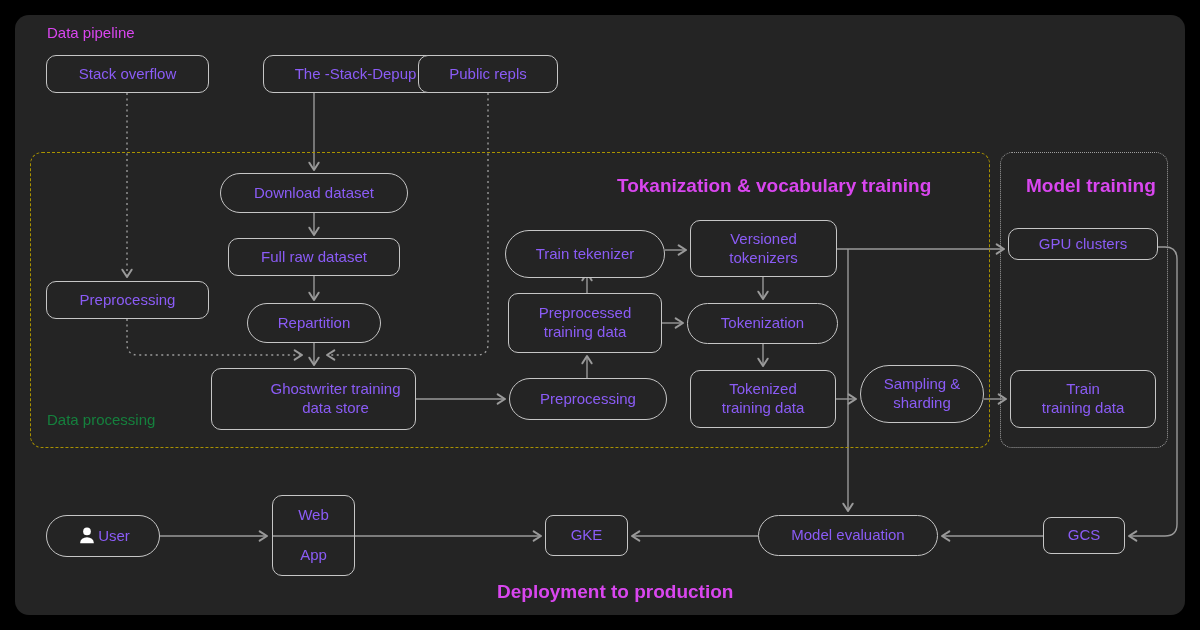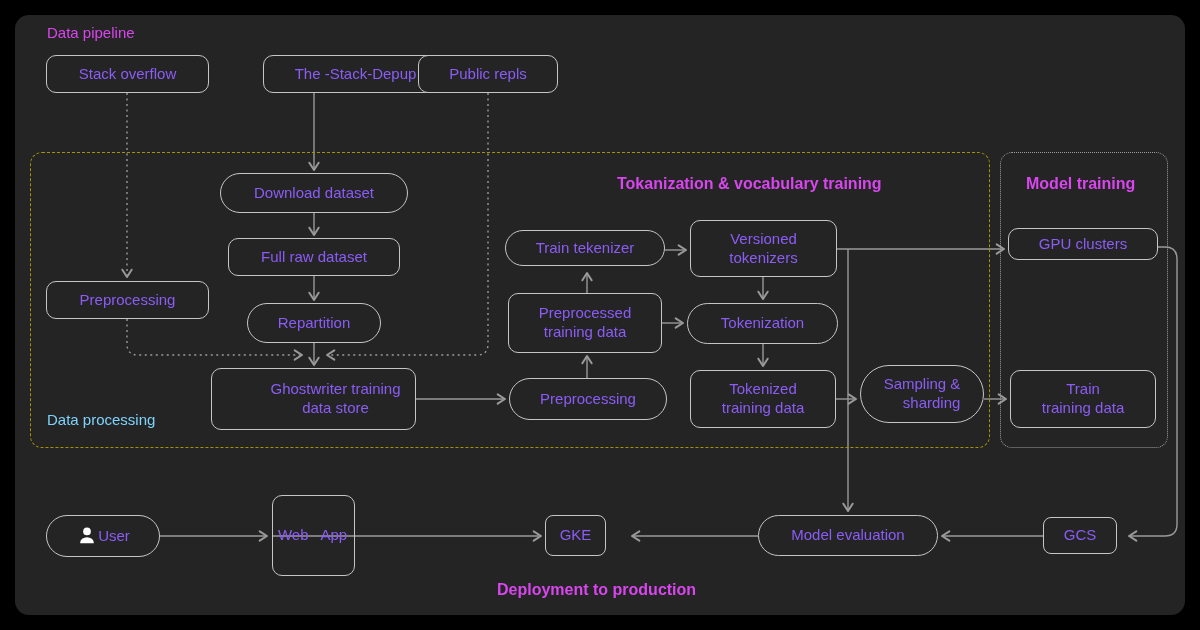--- a/index.html
+++ b/index.html
@@ -14,28 +14,28 @@
   .lines{position:absolute;left:0;top:0;width:1200px;height:630px;z-index:1;}
   .region{position:absolute;border-radius:12px;z-index:2;pointer-events:none;}
   .region.yellow{border:1px dashed #a99200;}
   .region.gray{border:1px dotted #9f9f9f;}
   .node{
     position:absolute;z-index:3;box-sizing:border-box;
     border:1px solid #c6c6c6;background:#242424;color:#8b5cf6;
     display:flex;align-items:center;justify-content:center;text-align:center;
     font-size:15px;line-height:1.26;white-space:pre-line;border-radius:10px;
   }
-  .node.pill{border-radius:999px;text-align:right;}
+  .node.pill{border-radius:999px;}
   .node.r8{border-radius:8px;}
   .node.clear{background:transparent;}
   .label{position:absolute;z-index:4;color:#d946ef;font-size:15px;}
-  .label.bold{font-weight:700;font-size:16px;}
+  .label.bold{font-weight:700;font-size:19px;}
   .label.med{font-weight:500;}
-  .label.yellow{color:#7dd3fc;font-weight:500;}
-  .duo{flex-direction:row;padding:0;}
+  .label.yellow{color:#15803d;font-weight:500;}
+  .duo{flex-direction:column;padding:0;}
   .duo span{flex:1;display:flex;align-items:center;justify-content:center;width:100%;}
   .usernode{}
   .usernode svg{display:block;}
 </style>
 </head>
 <body>
 
 <div class="panel"></div>
 
 <svg class="lines" width="1200" height="630" viewBox="0 0 1200 630">
@@ -91,21 +91,21 @@
 <div class="node pill" style="left:220px;top:173px;width:188px;height:40px;">Download dataset</div>
 <div class="node" style="left:228px;top:238px;width:172px;height:38px;">Full raw dataset</div>
 <div class="node pill" style="left:247px;top:303px;width:134px;height:40px;">Repartition</div>
 <div class="node" style="left:46px;top:281px;width:163px;height:38px;">Preprocessing</div>
 <div class="node" style="left:211px;top:368px;width:205px;height:62px;padding-left:44px;">Ghostwriter training
 data store</div>
 
 <div class="node pill" style="left:509px;top:378px;width:158px;height:42px;">Preprocessing</div>
 <div class="node" style="left:508px;top:293px;width:154px;height:60px;">Preprocessed
 training data</div>
-<div class="node pill" style="left:505px;top:230px;width:160px;height:36px;">Train tekenizer</div>
+<div class="node pill" style="left:505px;top:230px;width:160px;height:48px;">Train tekenizer</div>
 <div class="node" style="left:690px;top:220px;width:147px;height:57px;">Versioned
 tokenizers</div>
 <div class="node pill" style="left:687px;top:303px;width:151px;height:41px;">Tokenization</div>
 <div class="node" style="left:690px;top:370px;width:146px;height:58px;">Tokenized
 training data</div>
 <div class="node pill" style="left:860px;top:365px;width:124px;height:58px;">Sampling &amp;
 sharding</div>
 
 <div class="node" style="left:1008px;top:228px;width:150px;height:32px;">GPU clusters</div>
 <div class="node" style="left:1010px;top:370px;width:146px;height:58px;">Train
@@ -117,15 +117,15 @@
     <path d="M4.6,20 v-0.8 a7.4,5.8 0 0 1 14.8,0 V20 z" fill="#ffffff"></path>
   </svg>
   <span>User</span>
 </div>
 
 <div class="node clear duo" style="left:272px;top:495px;width:83px;height:81px;">
   <span>Web</span>
   <span>App</span>
 </div>
 
-<div class="node r8" style="left:545px;top:515px;width:61px;height:41px;">GKE</div>
+<div class="node r8" style="left:545px;top:515px;width:83px;height:41px;">GKE</div>
 <div class="node pill" style="left:758px;top:515px;width:180px;height:41px;">Model evaluation</div>
-<div class="node r8" style="left:1043px;top:517px;width:74px;height:37px;">GCS</div>
+<div class="node r8" style="left:1043px;top:517px;width:82px;height:37px;">GCS</div>
 
 </body></html>

